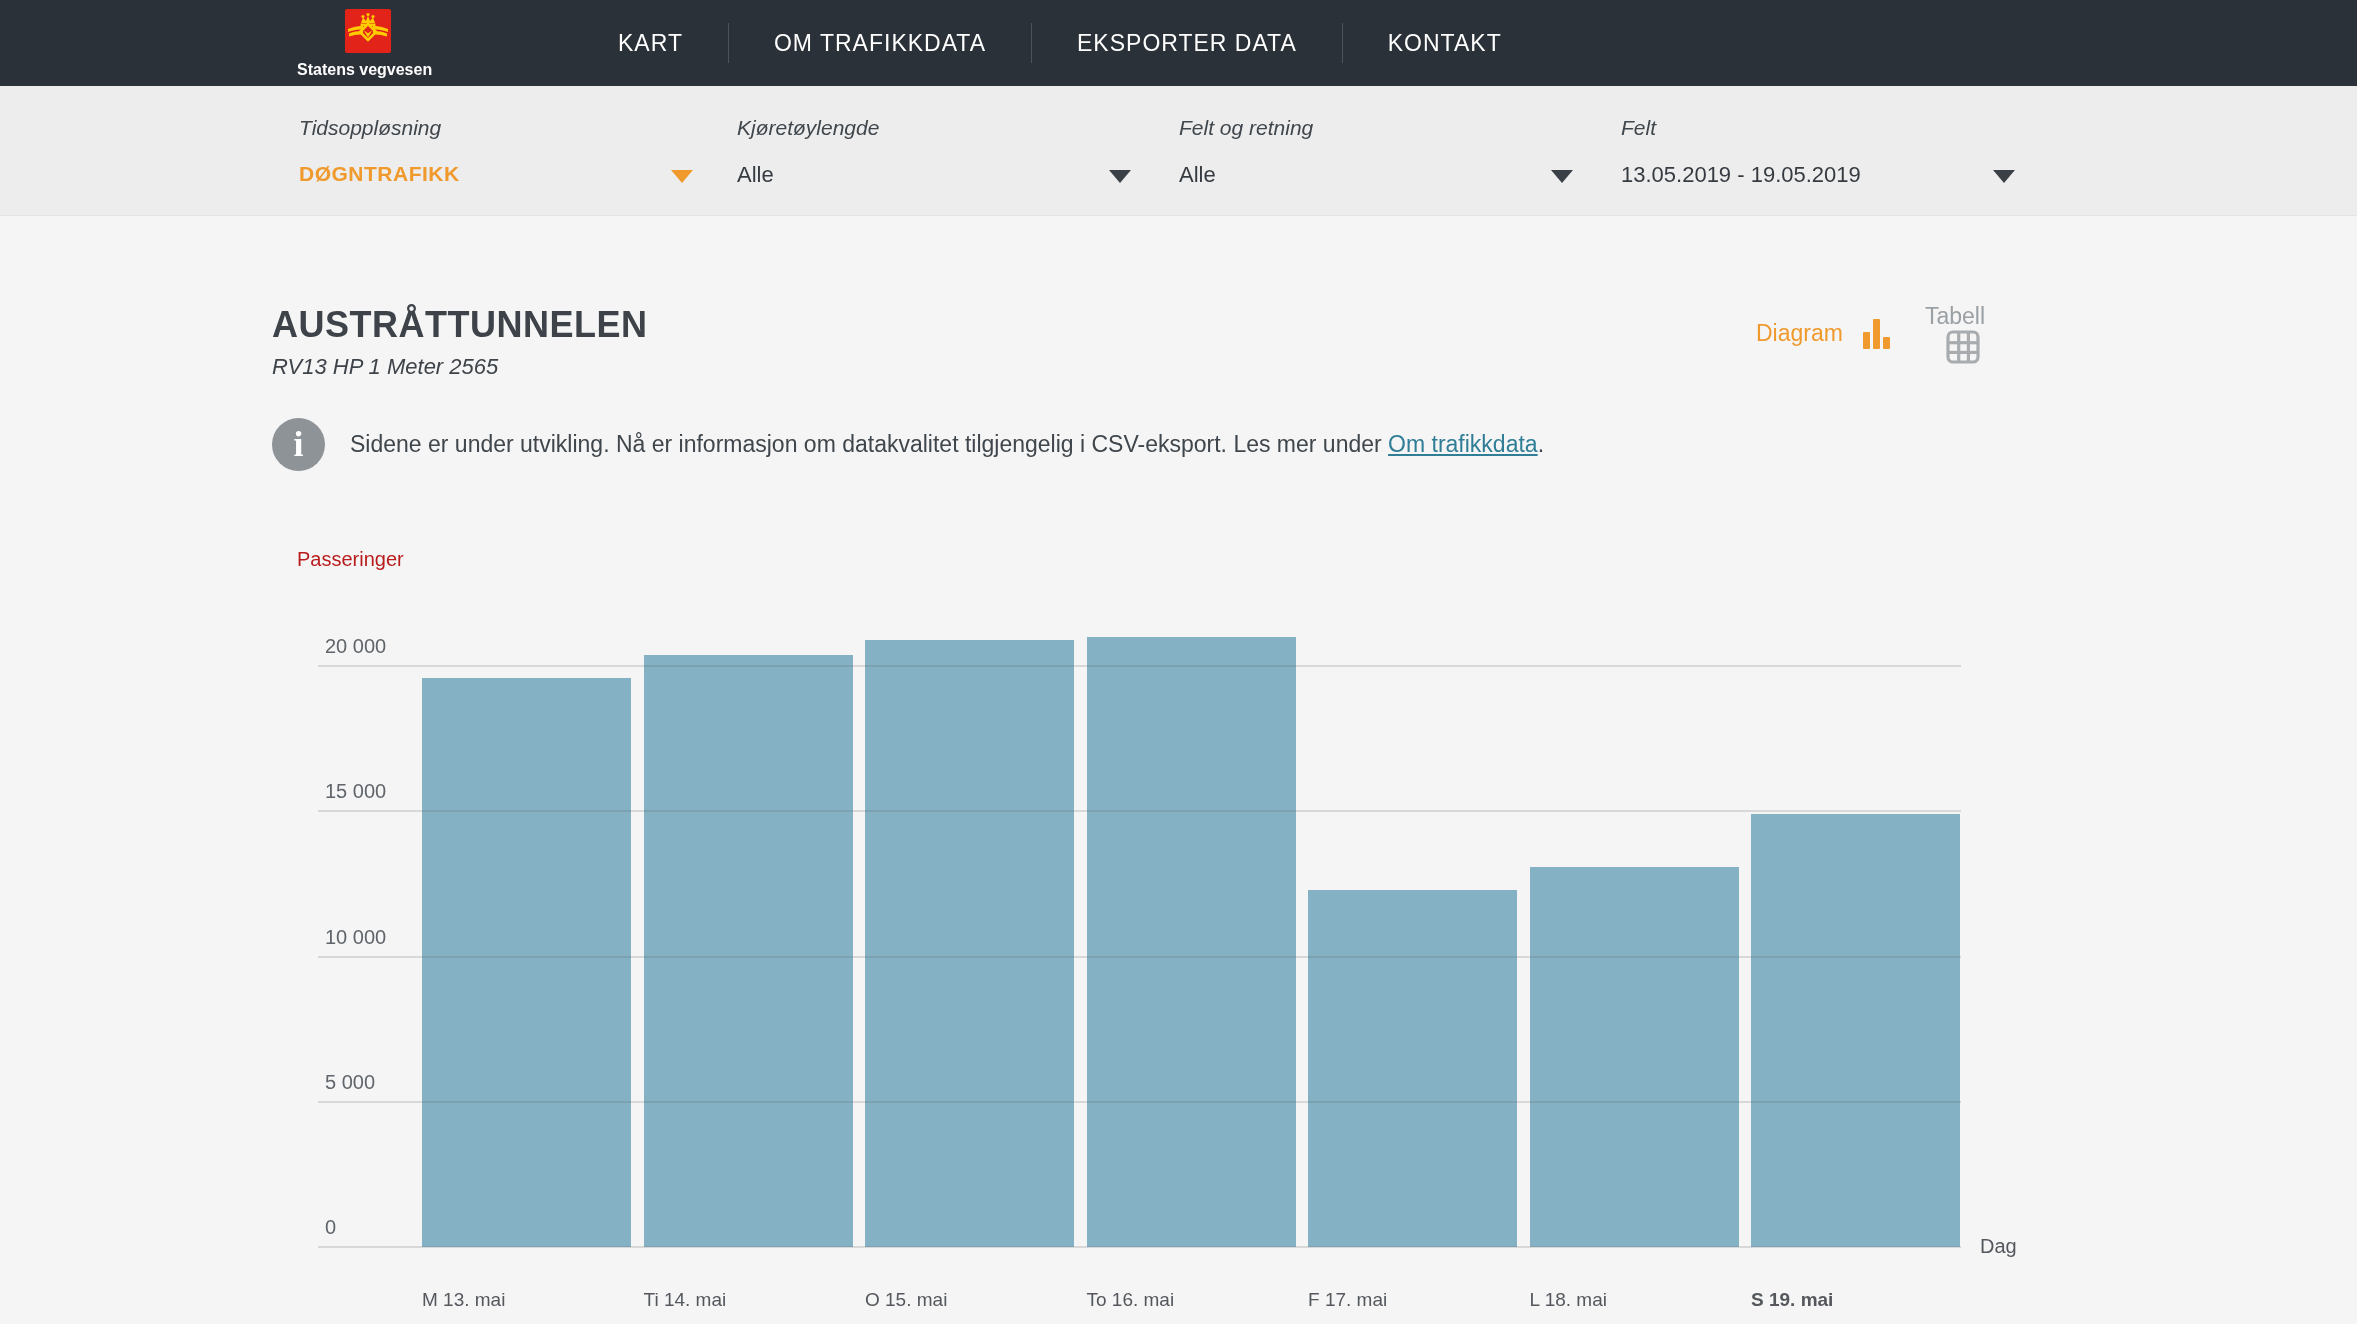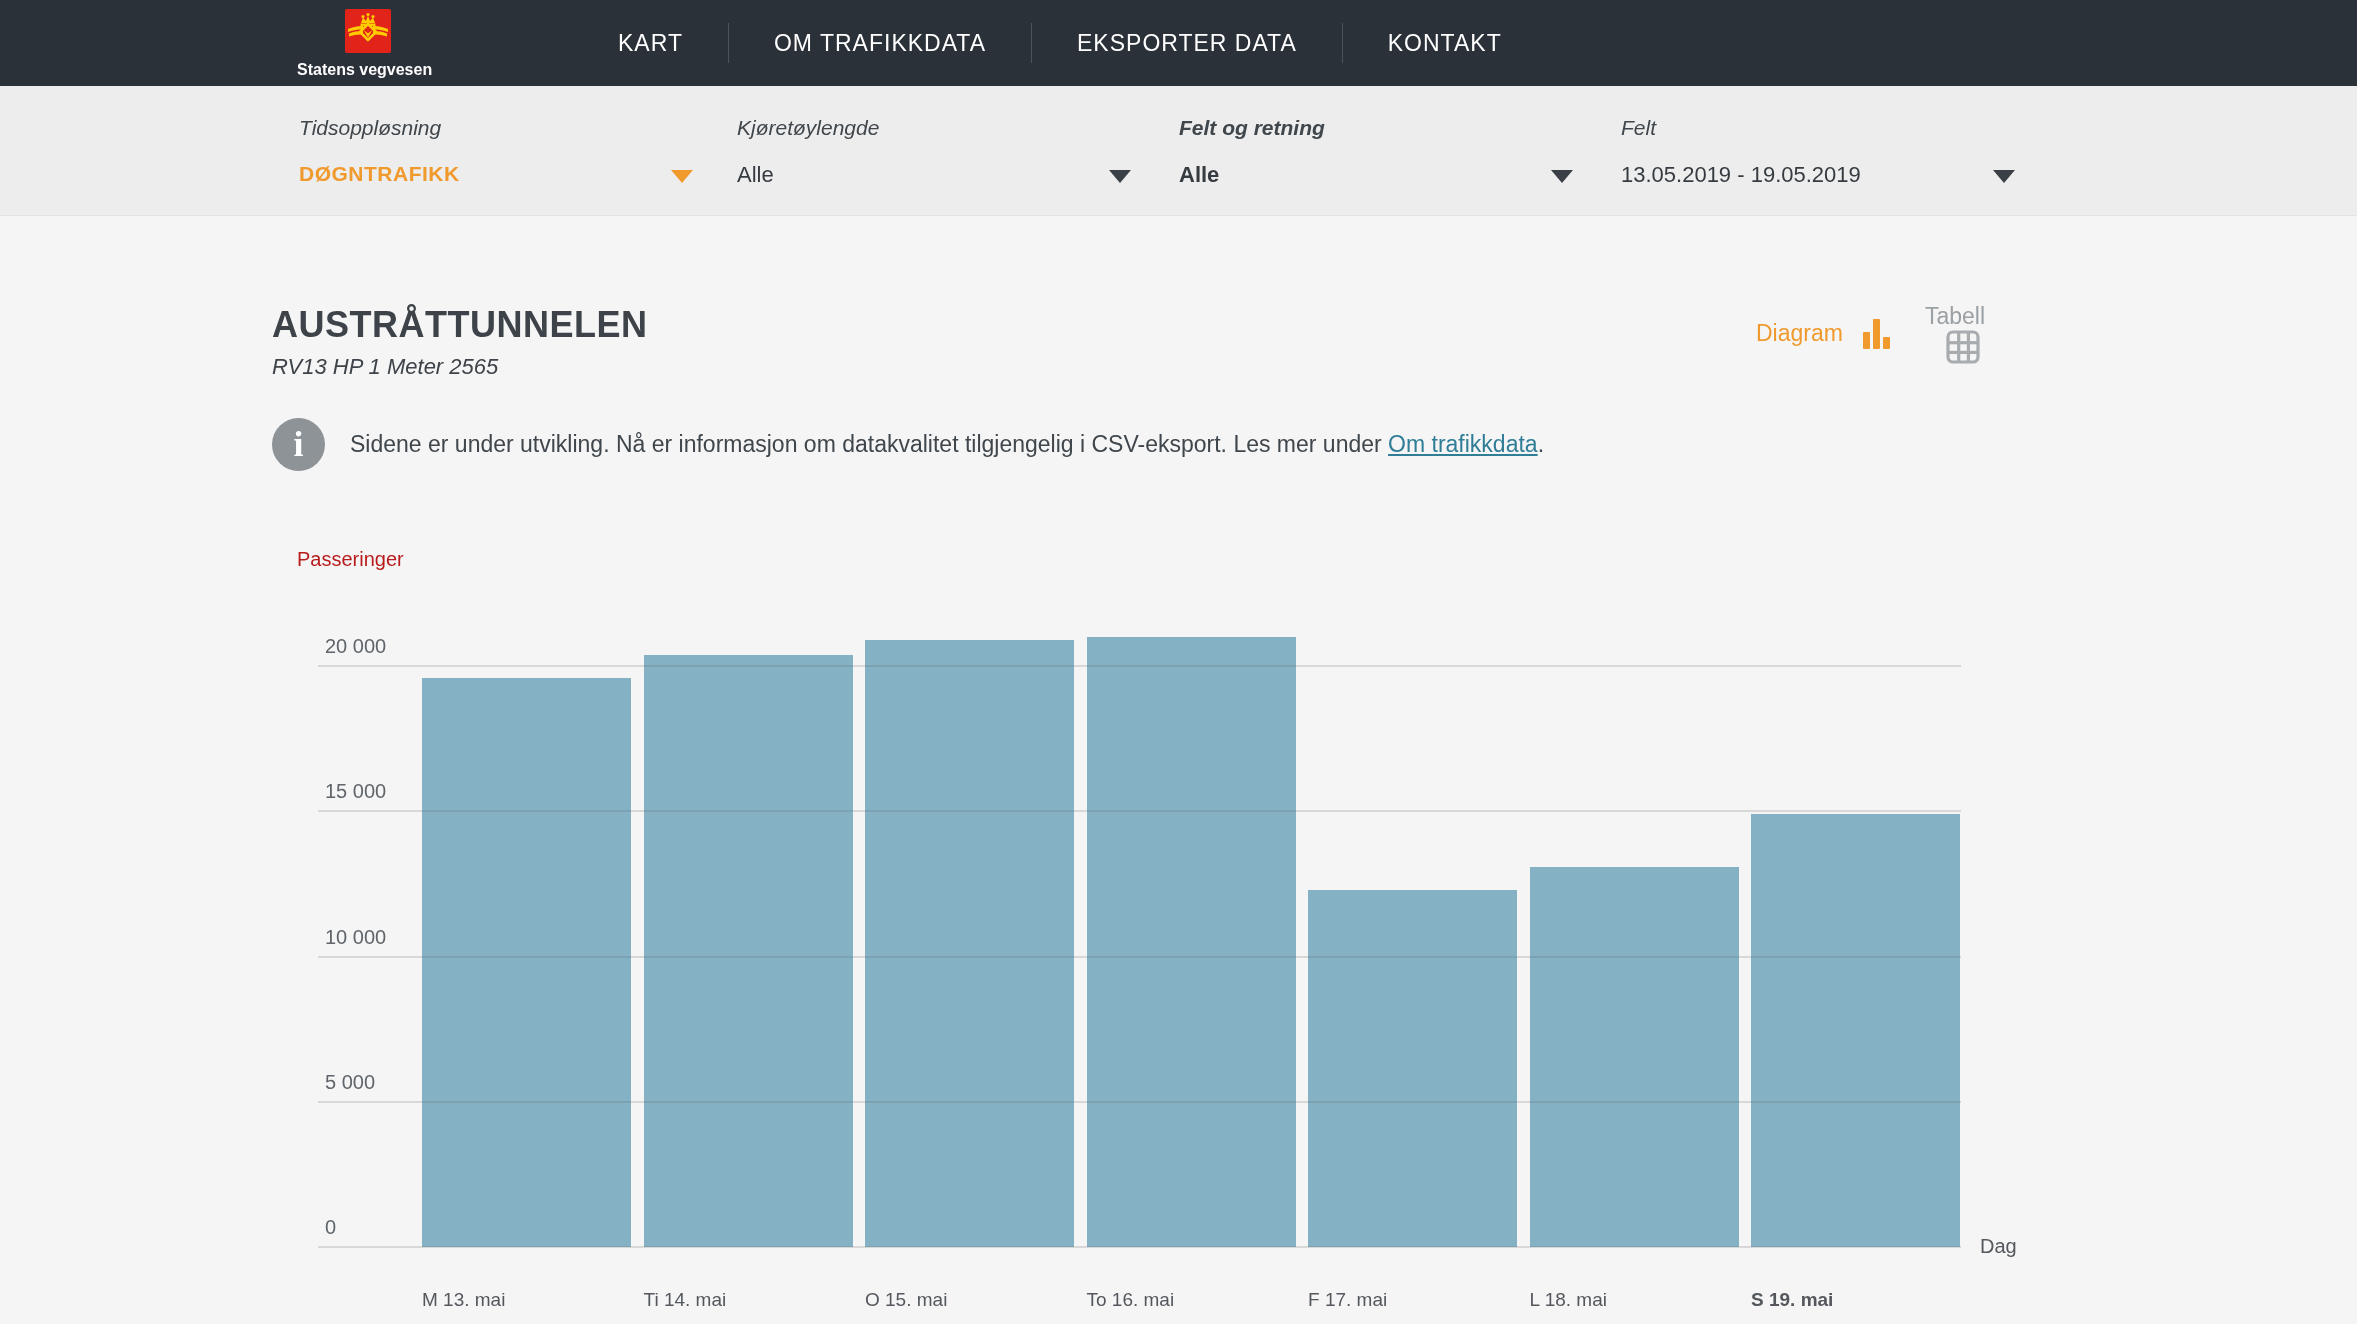--- a/index.html
+++ b/index.html
@@ -95,21 +95,21 @@
           <span class="caret accent"></span>
         </div>
       </div>
       <div class="filter" style="left: 737px;">
         <div class="filter-label">Kjøretøylengde</div>
         <div class="filter-control">
           <span class="filter-value">Alle</span>
           <span class="caret"></span>
         </div>
       </div>
-      <div class="filter" style="left: 1179px; font-weight: bold;">
+      <div class="filter" style="left: 1179px;">
         <div class="filter-label">Felt og retning</div>
         <div class="filter-control">
           <span class="filter-value">Alle</span>
           <span class="caret"></span>
         </div>
       </div>
       <div class="filter" style="left: 1621px;">
         <div class="filter-label">Felt</div>
         <div class="filter-control">
           <span class="filter-value">13.05.2019 - 19.05.2019</span>

